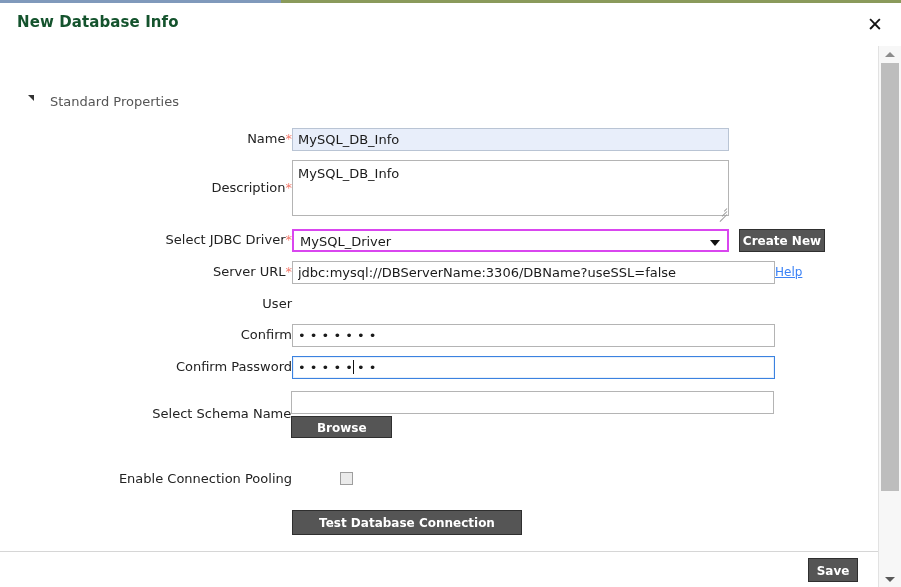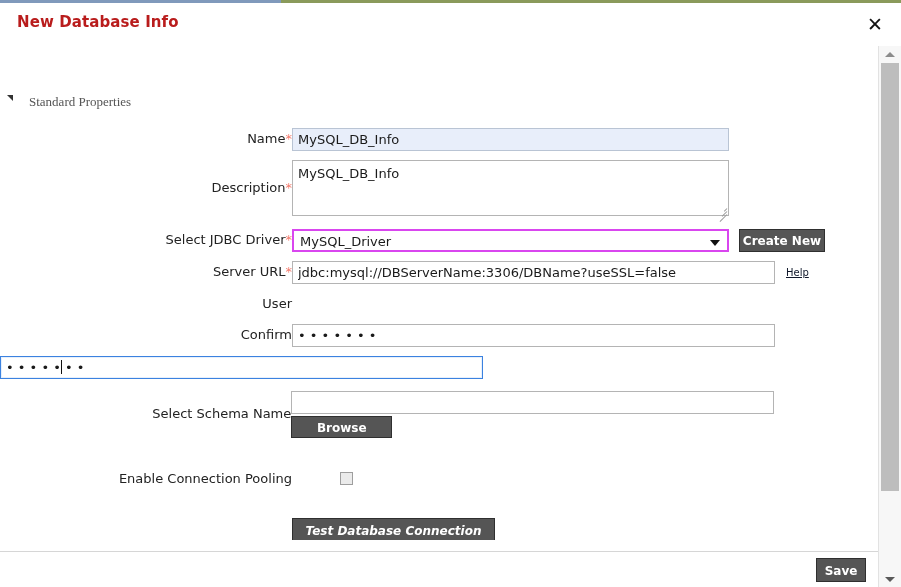--- a/index.html
+++ b/index.html
@@ -43,21 +43,21 @@
     background: #8a9a5b;
   }
 
   
   .dialog-title {
     position: absolute;
     top: 13px;
     left: 17px;
     font-size: 15px;
     font-weight: bold;
-    color: #b91c1c;
+    color: #14532d;
     letter-spacing: 0.1px;
   }
   .close-btn {
     position: absolute;
     top: 12px;
     right: 14px;
     width: 24px;
     height: 24px;
     line-height: 24px;
     text-align: center;
@@ -76,26 +76,25 @@
     width: 878px;
     height: 494px;
     overflow: hidden;
     background: #ffffff;
   }
 
   
   .section-header {
     position: absolute;
     top: 48px;
-    left: 7px;
+    left: 28px;
     display: flex;
     align-items: flex-start;
     cursor: pointer;
     user-select: none;
-    font-family: Liberation Serif, serif;
   }
   .section-toggle {
     width: 0;
     height: 0;
     border-left: 6px solid transparent;
     border-top: 6px solid #333333;
     margin-right: 16px;
     position: relative;
     top: 1px;
   }
@@ -230,28 +229,27 @@
     padding: 0;
     height: 23px;
     line-height: 23px;
     text-align: center;
     cursor: pointer;
     user-select: none;
     box-sizing: border-box;
   }
   .btn-create-new { width: 86px; margin-left: 10px; }
   .btn-browse-schema { width: 101px; height: 22px; line-height: 22px; }
-  .btn-test { width: 203px; height: 25px; line-height: 25px; font-style: italic; }
+  .btn-test { width: 230px; height: 25px; line-height: 25px; }
   .btn-save { width: 50px; height: 24px; line-height: 24px; }
 
   
   .help-link {
-    margin-left: 11px;
-    color: #0f172a;
-    font-size: 10px;
+    color: #3b82f6;
+    font-size: 12px;
     text-decoration: underline;
     line-height: 23px;
     cursor: pointer;
   }
 
   .inline-row { display: flex; align-items: flex-start; }
 
   
   .checkbox {
     width: 13px;
@@ -277,21 +275,21 @@
     position: absolute;
     left: 0;
     top: 551px;
     width: 878px;
     height: 36px;
     border-top: 1px solid #d6d6d6;
     background: #ffffff;
   }
   .footer .btn-save {
     position: absolute;
-    right: 12px;
+    right: 20px;
     top: 6px;
   }
 
   
   .scrollbar {
     position: absolute;
     top: 46px;
     right: 0;
     width: 23px;
     height: 541px;
@@ -392,35 +390,36 @@
       </div>
 
       <div class="row">
         <div class="label"><span>Confirm</span><span class="req"></span></div>
         <div class="ctrl">
           <input class="txt w-std" type="text" value="• • • • • • •" style="">
         </div>
       </div>
 
       <div class="row" style="margin-bottom:12px;">
+        <div class="label"><span>Confirm Password</span><span class="req"></span></div>
         <div class="ctrl">
           <input class="txt w-std focused" type="text" value="• • • • • • •" style="">
           <span class="caret" style="left:61px;"></span>
         </div>
       </div>
 
       <div class="row" style="margin-bottom:11px;">
         <div class="label" style="line-height:46px;"><span>Select Schema Name</span><span class="req"></span></div>
         <div class="ctrl">
           <input class="txt w-std" type="text" value="" style="">
           <div class="btn-dark btn-browse-schema" style="margin-top:2px;">Browse Schema</div>
         </div>
       </div>
 
-      <div class="row" style="margin-bottom:28px;gap:48px;">
+      <div class="row" style="margin-bottom:20px;gap:48px;">
         <div class="label">Enable Connection Pooling</div>
         <div class="ctrl">
           <div class="checkbox"></div>
         </div>
       </div>
 
       <div class="row">
         <div class="label"></div>
         <div class="ctrl">
           <div class="btn-dark btn-test">Test Database Connection</div>

